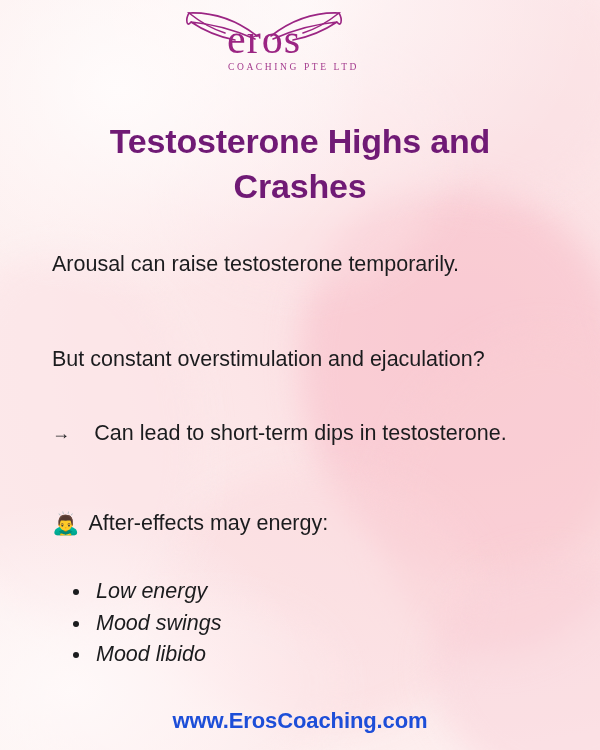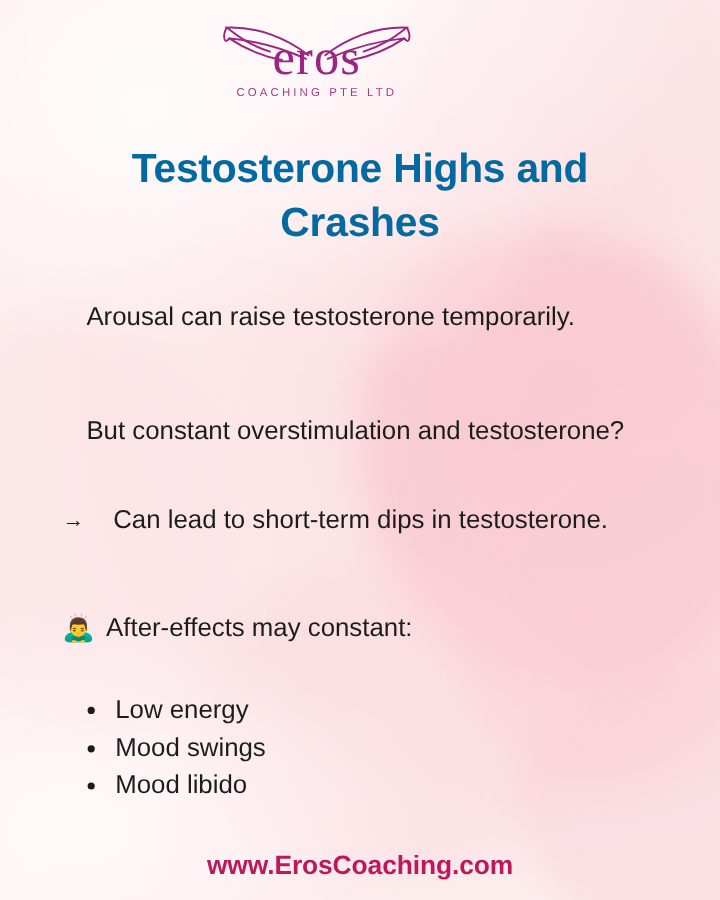--- a/index.html
+++ b/index.html
@@ -68,21 +68,21 @@
     position: relative;
     z-index: 2;
     width: 600px;
     height: 750px;
   }
 
   
   .logo {
     position: absolute;
     left: 0;
-    top: 16px;
+    top: 6px;
     width: 528px;
     text-align: center;
     height: 80px;
   }
   .logo-mark {
     position: relative;
     display: inline-block;
     width: 190px;
     height: 74px;
   }
@@ -103,50 +103,49 @@
     font-size: 42px;
     line-height: 42px;
     color: #9b2583;
     letter-spacing: 1px;
   }
   .logo-sub {
     position: absolute;
     left: 0;
     top: 56px;
     width: 190px;
-    text-align: center;
-    font-family: Liberation Sans, sans-serif;
+    text-align: right;
+    font-family: Liberation Serif, serif;
     font-size: 9.5px;
     letter-spacing: 2.6px;
     color: #a33a8d;
   }
 
   
   .title {
     position: absolute;
     left: 50px;
     top: 96px;
     width: 500px;
     text-align: center;
     font-size: 34px;
     line-height: 45px;
     font-weight: bold;
-    color: #0369a1;
+    color: #701a75;
     letter-spacing: -0.2px;
   }
 
   
   .para {
     position: absolute;
     left: 52px;
     width: 470px;
     font-size: 21.5px;
     line-height: 31px;
     color: #1b1c1e;
-    margin-left: 20px;
   }
   .para-1 { top: 227px; }
   .para-2 { top: 322px; }
 
   .arrow-line {
     position: absolute;
     left: 52px;
     top: 418px;
     width: 470px;
     font-size: 21.5px;
@@ -184,38 +183,39 @@
   .emoji-label { margin-left: 5px; }
 
   
   .bullets {
     position: absolute;
     left: 68px;
     top: 576px;
     margin: 0;
     padding: 0 0 0 24px;
     list-style: disc;
+    font-style: italic;
   }
   .bullets li {
     font-size: 21.5px;
     line-height: 31.5px;
     color: #1b1c1e;
     padding-left: 4px;
   }
 
   
   .footer {
     position: absolute;
     left: 0;
     top: 708px;
     width: 600px;
     text-align: center;
     font-size: 22px;
     font-weight: bold;
-    color: #be185d;
+    color: #1d4ed8;
     letter-spacing: -0.1px;
   }
 </style>
 </head>
 <body>
 
 <div id="poster">
 
   <div class="bg-layer bg-base"></div>
   <div class="bg-layer">
@@ -245,30 +245,30 @@
           </g>
         </svg>
         <div class="logo-word">eros</div>
         <div class="logo-sub">COACHING PTE LTD</div>
       </div>
     </div>
 
     <h1 class="title">Testosterone Highs and Crashes</h1>
 
     <p class="para para-1">Arousal can raise testosterone temporarily.</p>
-    <p class="para para-2">But constant overstimulation and testosterone?</p>
+    <p class="para para-2">But constant overstimulation and ejaculation?</p>
 
     <div class="arrow-line">
       <span class="arrow-glyph">→</span>
       <span class="arrow-text">Can lead to short-term dips in testosterone.</span>
     </div>
 
     <div class="emoji-line">
       <span class="emoji-glyphs">🙇‍♂️</span>
-      <span class="emoji-label">After-effects may constant:</span>
+      <span class="emoji-label">After-effects may energy:</span>
     </div>
 
     <ul class="bullets">
       <li>Low energy</li>
       <li>Mood swings</li>
       <li>Mood libido</li>
     </ul>
 
     <div class="footer">www.ErosCoaching.com</div>
 

